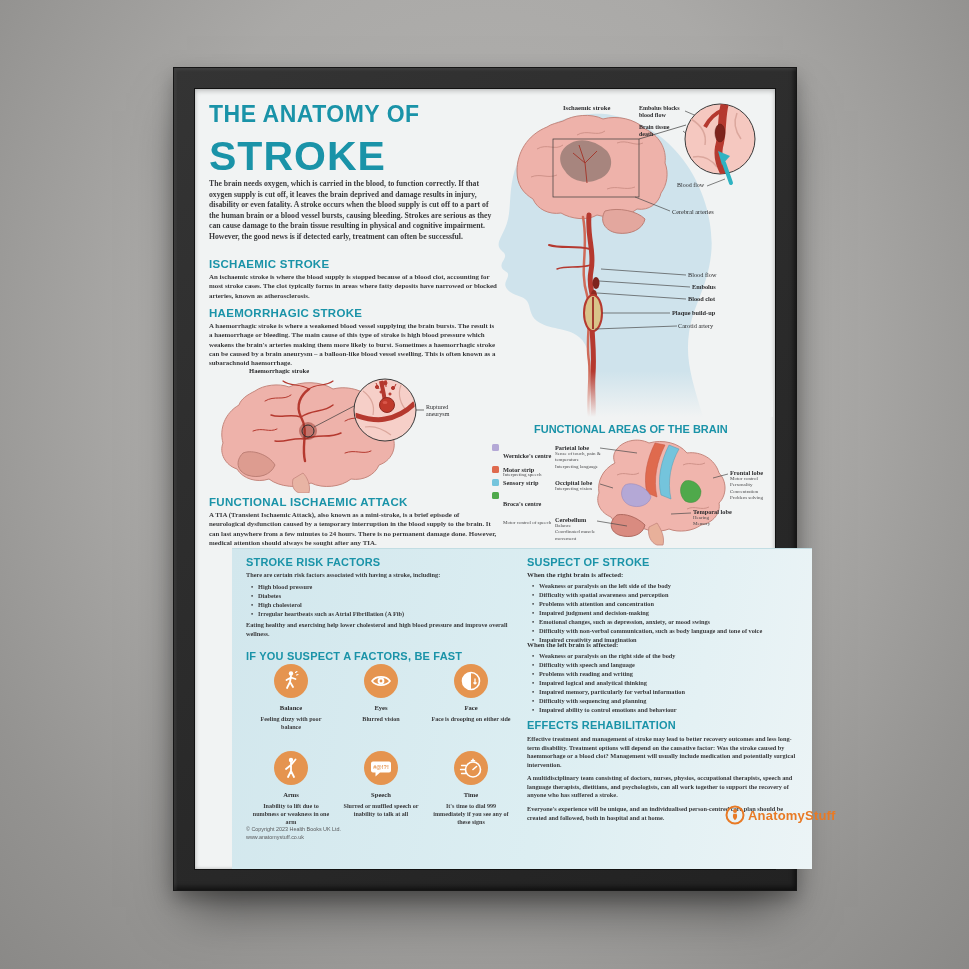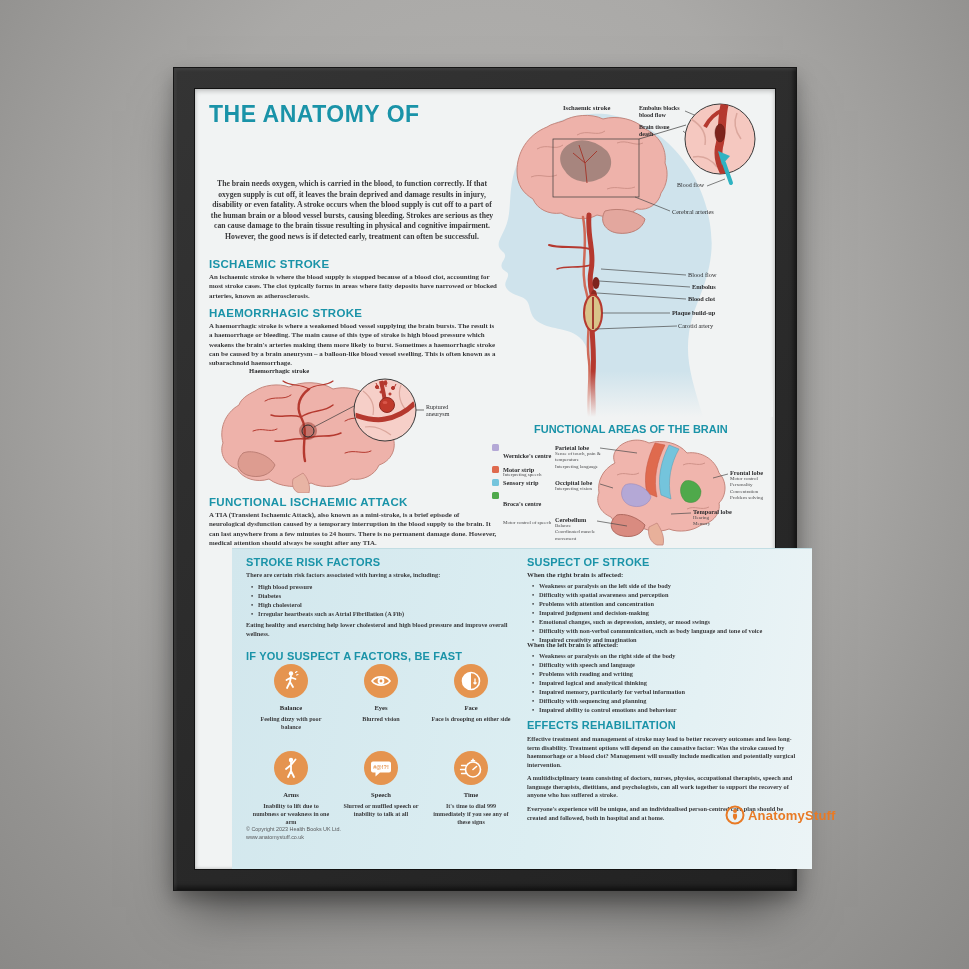--- a/index.html
+++ b/index.html
@@ -20,21 +20,21 @@
     position:absolute;left:21px;top:21px;width:580px;height:780px;
     background:#f1f3f3;
     box-shadow:0 0 0 1px #121212,inset 0 2px 5px rgba(0,0,0,.22),inset 0 -1px 3px rgba(0,0,0,.12);
   }
   .poster *{box-sizing:border-box;}
   .abs{position:absolute;}
   .teal{color:#1a93a8;font-family:"Liberation Sans",sans-serif;font-weight:700;}
   .serif{font-family:"Liberation Serif",serif;color:#3b3b3d;}
   .title1{left:14px;top:12px;font-size:23px;letter-spacing:.5px;}
   .title2{left:14px;top:44px;font-size:41px;letter-spacing:1px;}
-  .body-p{font-family:"Liberation Serif",serif;color:#3b3b3d;font-weight:700;text-align:center;}
+  .body-p{font-family:"Liberation Serif",serif;color:#3b3b3d;font-weight:700;}
   .intro{left:14px;top:90px;width:286px;font-size:7.7px;line-height:1.37;}
   .sec-h{font-size:11.5px;letter-spacing:.3px;}
   .sec-p{width:288px;font-size:6.9px;line-height:1.34;font-weight:700;}
   .dlabel{font-family:"Liberation Serif",serif;font-weight:700;color:#2d2d2f;font-size:6.3px;line-height:1.15;}
   .dplain{font-family:"Liberation Serif",serif;font-weight:400;color:#2d2d2f;font-size:6.3px;line-height:1.15;}
   .dsub{font-family:"Liberation Serif",serif;font-weight:400;color:#4c4c4e;font-size:5px;line-height:1.25;}
   .fig{position:absolute;}
   .fig svg{position:absolute;left:0;top:0;}
   
   .band{position:absolute;left:0;top:459px;width:580px;height:321px;
@@ -61,20 +61,21 @@
   .brand-text{font-family:"Liberation Sans",sans-serif;font-weight:700;font-size:13px;color:#e87a25;letter-spacing:.2px;}
   .footer-txt{font-size:5.4px;color:#595a5c;line-height:1.5;}
 </style>
 </head>
 <body>
 
 <div class="frame">
   <div class="poster">
 
     <div class="abs teal title1">THE ANATOMY OF</div>
+    <div class="abs teal title2">STROKE</div>
     <div class="abs intro body-p">The brain needs oxygen, which is carried in the blood, to function correctly. If that oxygen supply is cut off, it leaves the brain deprived and damage results in injury, disability or even fatality. A stroke occurs when the blood supply is cut off to a part of the human brain or a blood vessel bursts, causing bleeding. Strokes are serious as they can cause damage to the brain tissue resulting in physical and cognitive impairment. However, the good news is if detected early, treatment can often be successful.</div>
 
     <div class="abs teal sec-h" style="left:14px;top:169px;">ISCHAEMIC STROKE</div>
     <div class="abs sec-p serif" style="left:14px;top:183px;">An ischaemic stroke is where the blood supply is stopped because of a blood clot, accounting for most stroke cases. The clot typically forms in areas where fatty deposits have narrowed or blocked arteries, known as atherosclerosis.</div>
 
     <div class="abs teal sec-h" style="left:14px;top:218px;">HAEMORRHAGIC STROKE</div>
     <div class="abs sec-p serif" style="left:14px;top:232px;">A haemorrhagic stroke is where a weakened blood vessel supplying the brain bursts. The result is a haemorrhage or bleeding. The main cause of this type of stroke is high blood pressure which weakens the brain's arteries making them more likely to burst. Sometimes a haemorrhagic stroke can be caused by a brain aneurysm – a balloon-like blood vessel swelling. This is often known as a subarachnoid haemorrhage.</div>
 
     <div class="fig" style="left:10px;top:272px;width:272px;height:132px;">
       <svg width="272" height="132" viewBox="0 0 272 132">

